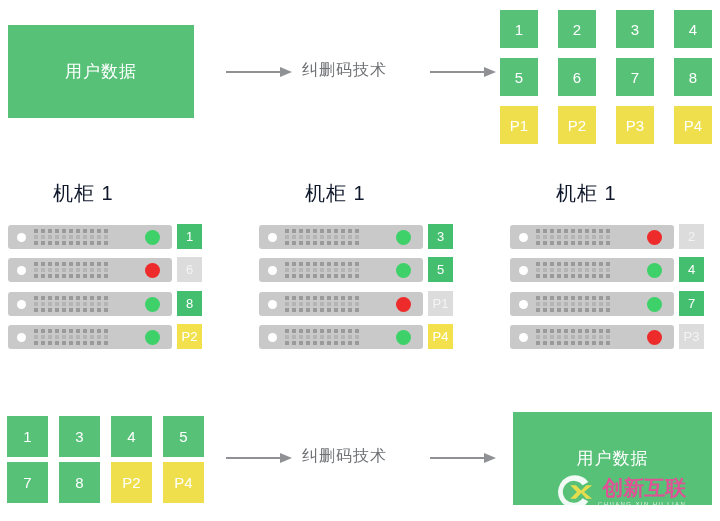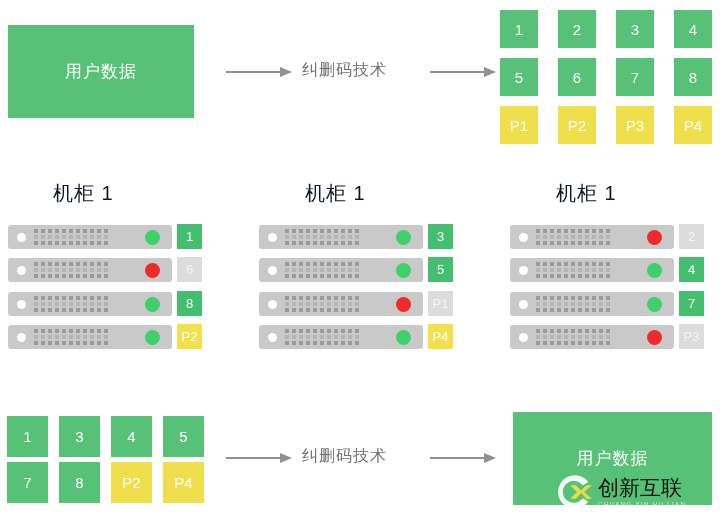--- a/index.html
+++ b/index.html
@@ -151,24 +151,25 @@
     width: 164px; height: 44px;
     display: flex;
     align-items: center;
     opacity: 0.92;
     pointer-events: none;
   }
   .wm-mark { width: 38px; height: 38px; flex: 0 0 auto; }
   .wm-text { margin-left: 4px; line-height: 1; }
   .wm-cn {
     font-size: 21px;
-    color: #000000;
-    font-weight: normal;
+    color: #ec4899;
+    font-weight: bold;
     letter-spacing: 0px;
     white-space: nowrap;
+    text-align: right;
   }
   .wm-en {
     font-size: 6px;
     color: #eaf5ec;
     letter-spacing: 1.4px;
     white-space: nowrap;
     margin-top: 3px;
   }
 </style>
 </head>

